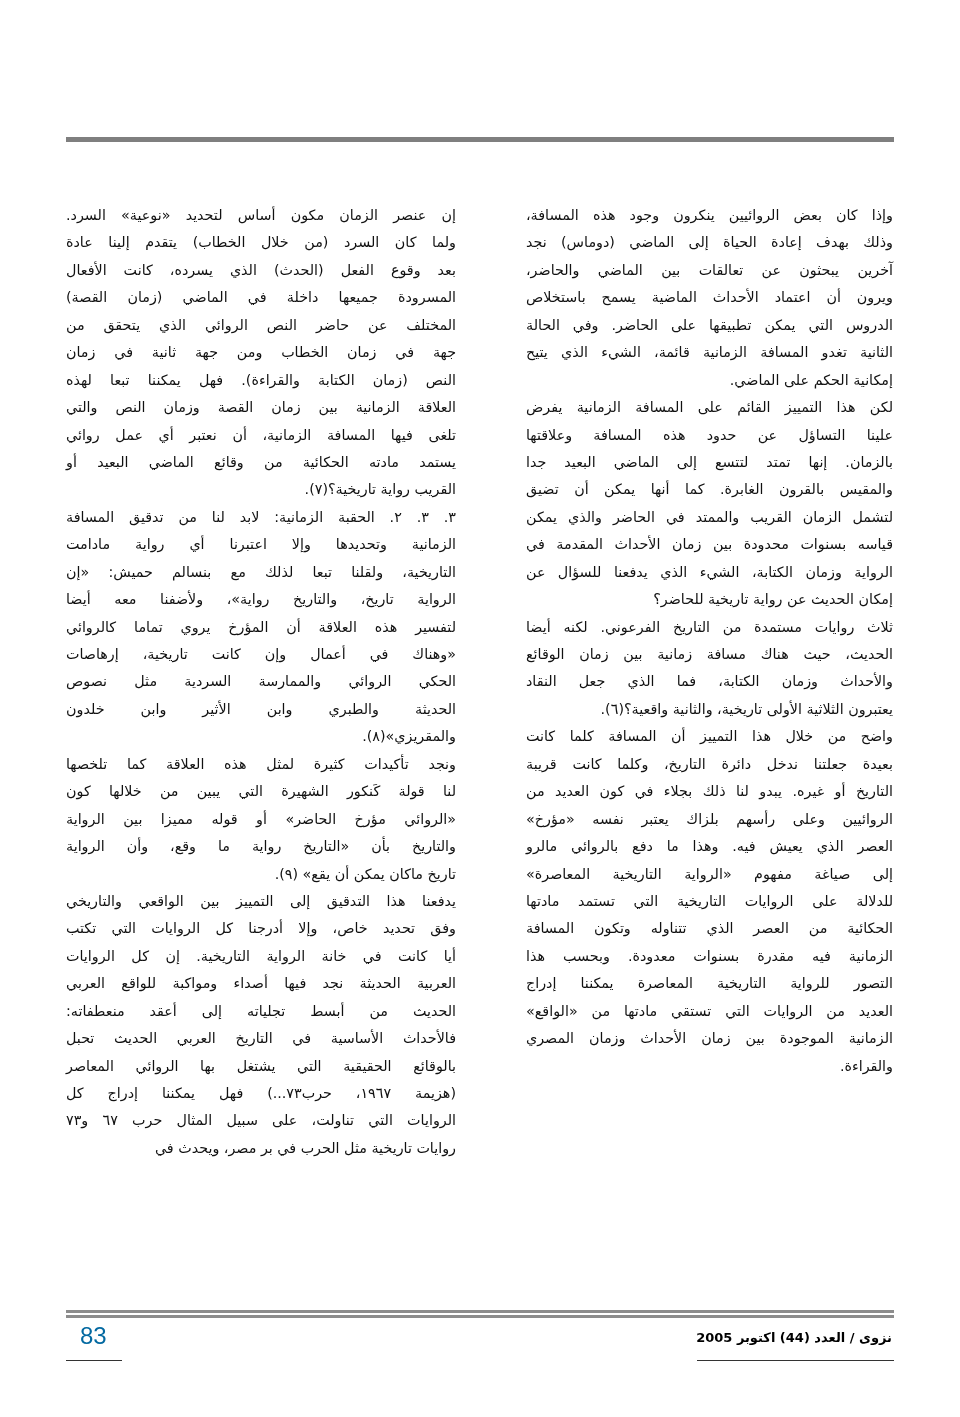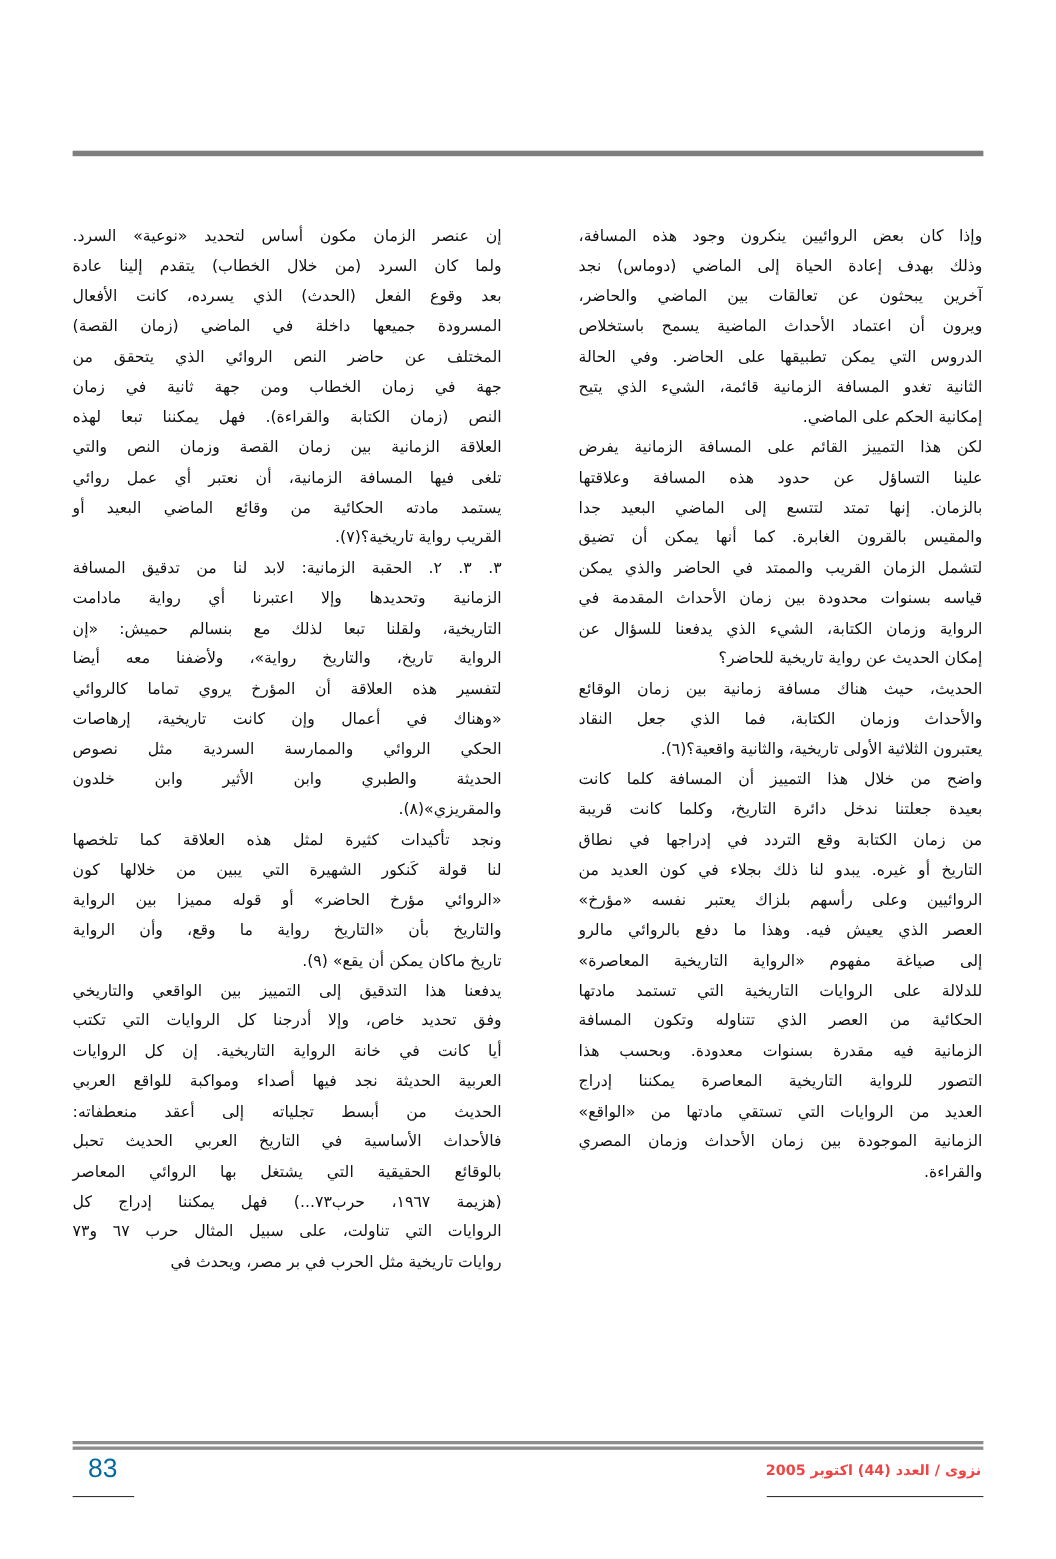--- a/index.html
+++ b/index.html
@@ -78,21 +78,21 @@
       height: 1px;
       background: #333333;
     }
     .magazine-info {
       position: absolute;
       right: 68px;
       top: 1330px;
       font-family: "DejaVu Sans", sans-serif;
       font-size: 13px;
       font-weight: bold;
-      color: #ef4444;
+      color: #000000;
       direction: rtl;
       white-space: nowrap;
       text-align: right;
     }
     .magazine-underline {
       position: absolute;
       left: 697px;
       top: 1360px;
       width: 197px;
       height: 1px;
@@ -113,26 +113,26 @@
     <span class="line">الثانية تغدو المسافة الزمانية قائمة، الشيء الذي يتيح</span>
     <span class="line last">إمكانية الحكم على الماضي.</span>
     <span class="line">لكن هذا التمييز القائم على المسافة الزمانية يفرض</span>
     <span class="line">علينا التساؤل عن حدود هذه المسافة وعلاقتها</span>
     <span class="line">بالزمان. إنها تمتد لتتسع إلى الماضي البعيد جدا</span>
     <span class="line">والمقيس بالقرون الغابرة. كما أنها يمكن أن تضيق</span>
     <span class="line">لتشمل الزمان القريب والممتد في الحاضر والذي يمكن</span>
     <span class="line">قياسه بسنوات محدودة بين زمان الأحداث المقدمة في</span>
     <span class="line">الرواية وزمان الكتابة، الشيء الذي يدفعنا للسؤال عن</span>
     <span class="line last">إمكان الحديث عن رواية تاريخية للحاضر؟</span>
+    <span class="line">ثلاث روايات مستمدة من التاريخ الفرعوني. لكنه أيضا</span>
     <span class="line">الحديث، حيث هناك مسافة زمانية بين زمان الوقائع</span>
     <span class="line">والأحداث وزمان الكتابة، فما الذي جعل النقاد</span>
     <span class="line last">يعتبرون الثلاثية الأولى تاريخية، والثانية واقعية؟(٦).</span>
     <span class="line">واضح من خلال هذا التمييز أن المسافة كلما كانت</span>
     <span class="line">بعيدة جعلتنا ندخل دائرة التاريخ، وكلما كانت قريبة</span>
-    <span class="line">من زمان الكتابة  وقع التردد في إدراجها في نطاق</span>
     <span class="line">التاريخ أو غيره. يبدو لنا ذلك بجلاء في كون العديد من</span>
     <span class="line">الروائيين وعلى رأسهم بلزاك يعتبر نفسه «مؤرخ»</span>
     <span class="line">العصر الذي يعيش فيه. وهذا ما دفع بالروائي مالرو</span>
     <span class="line">إلى صياغة مفهوم «الرواية التاريخية المعاصرة»</span>
     <span class="line">للدلالة على الروايات التاريخية التي تستمد مادتها</span>
     <span class="line">الحكائية من العصر الذي تتناوله وتكون المسافة</span>
     <span class="line">الزمانية فيه مقدرة بسنوات معدودة. وبحسب هذا</span>
     <span class="line">التصور للرواية التاريخية المعاصرة يمكننا إدراج</span>
     <span class="line">العديد من الروايات التي تستقي مادتها من «الواقع»</span>
     <span class="line">الزمانية الموجودة بين زمان الأحداث وزمان المصري</span>

